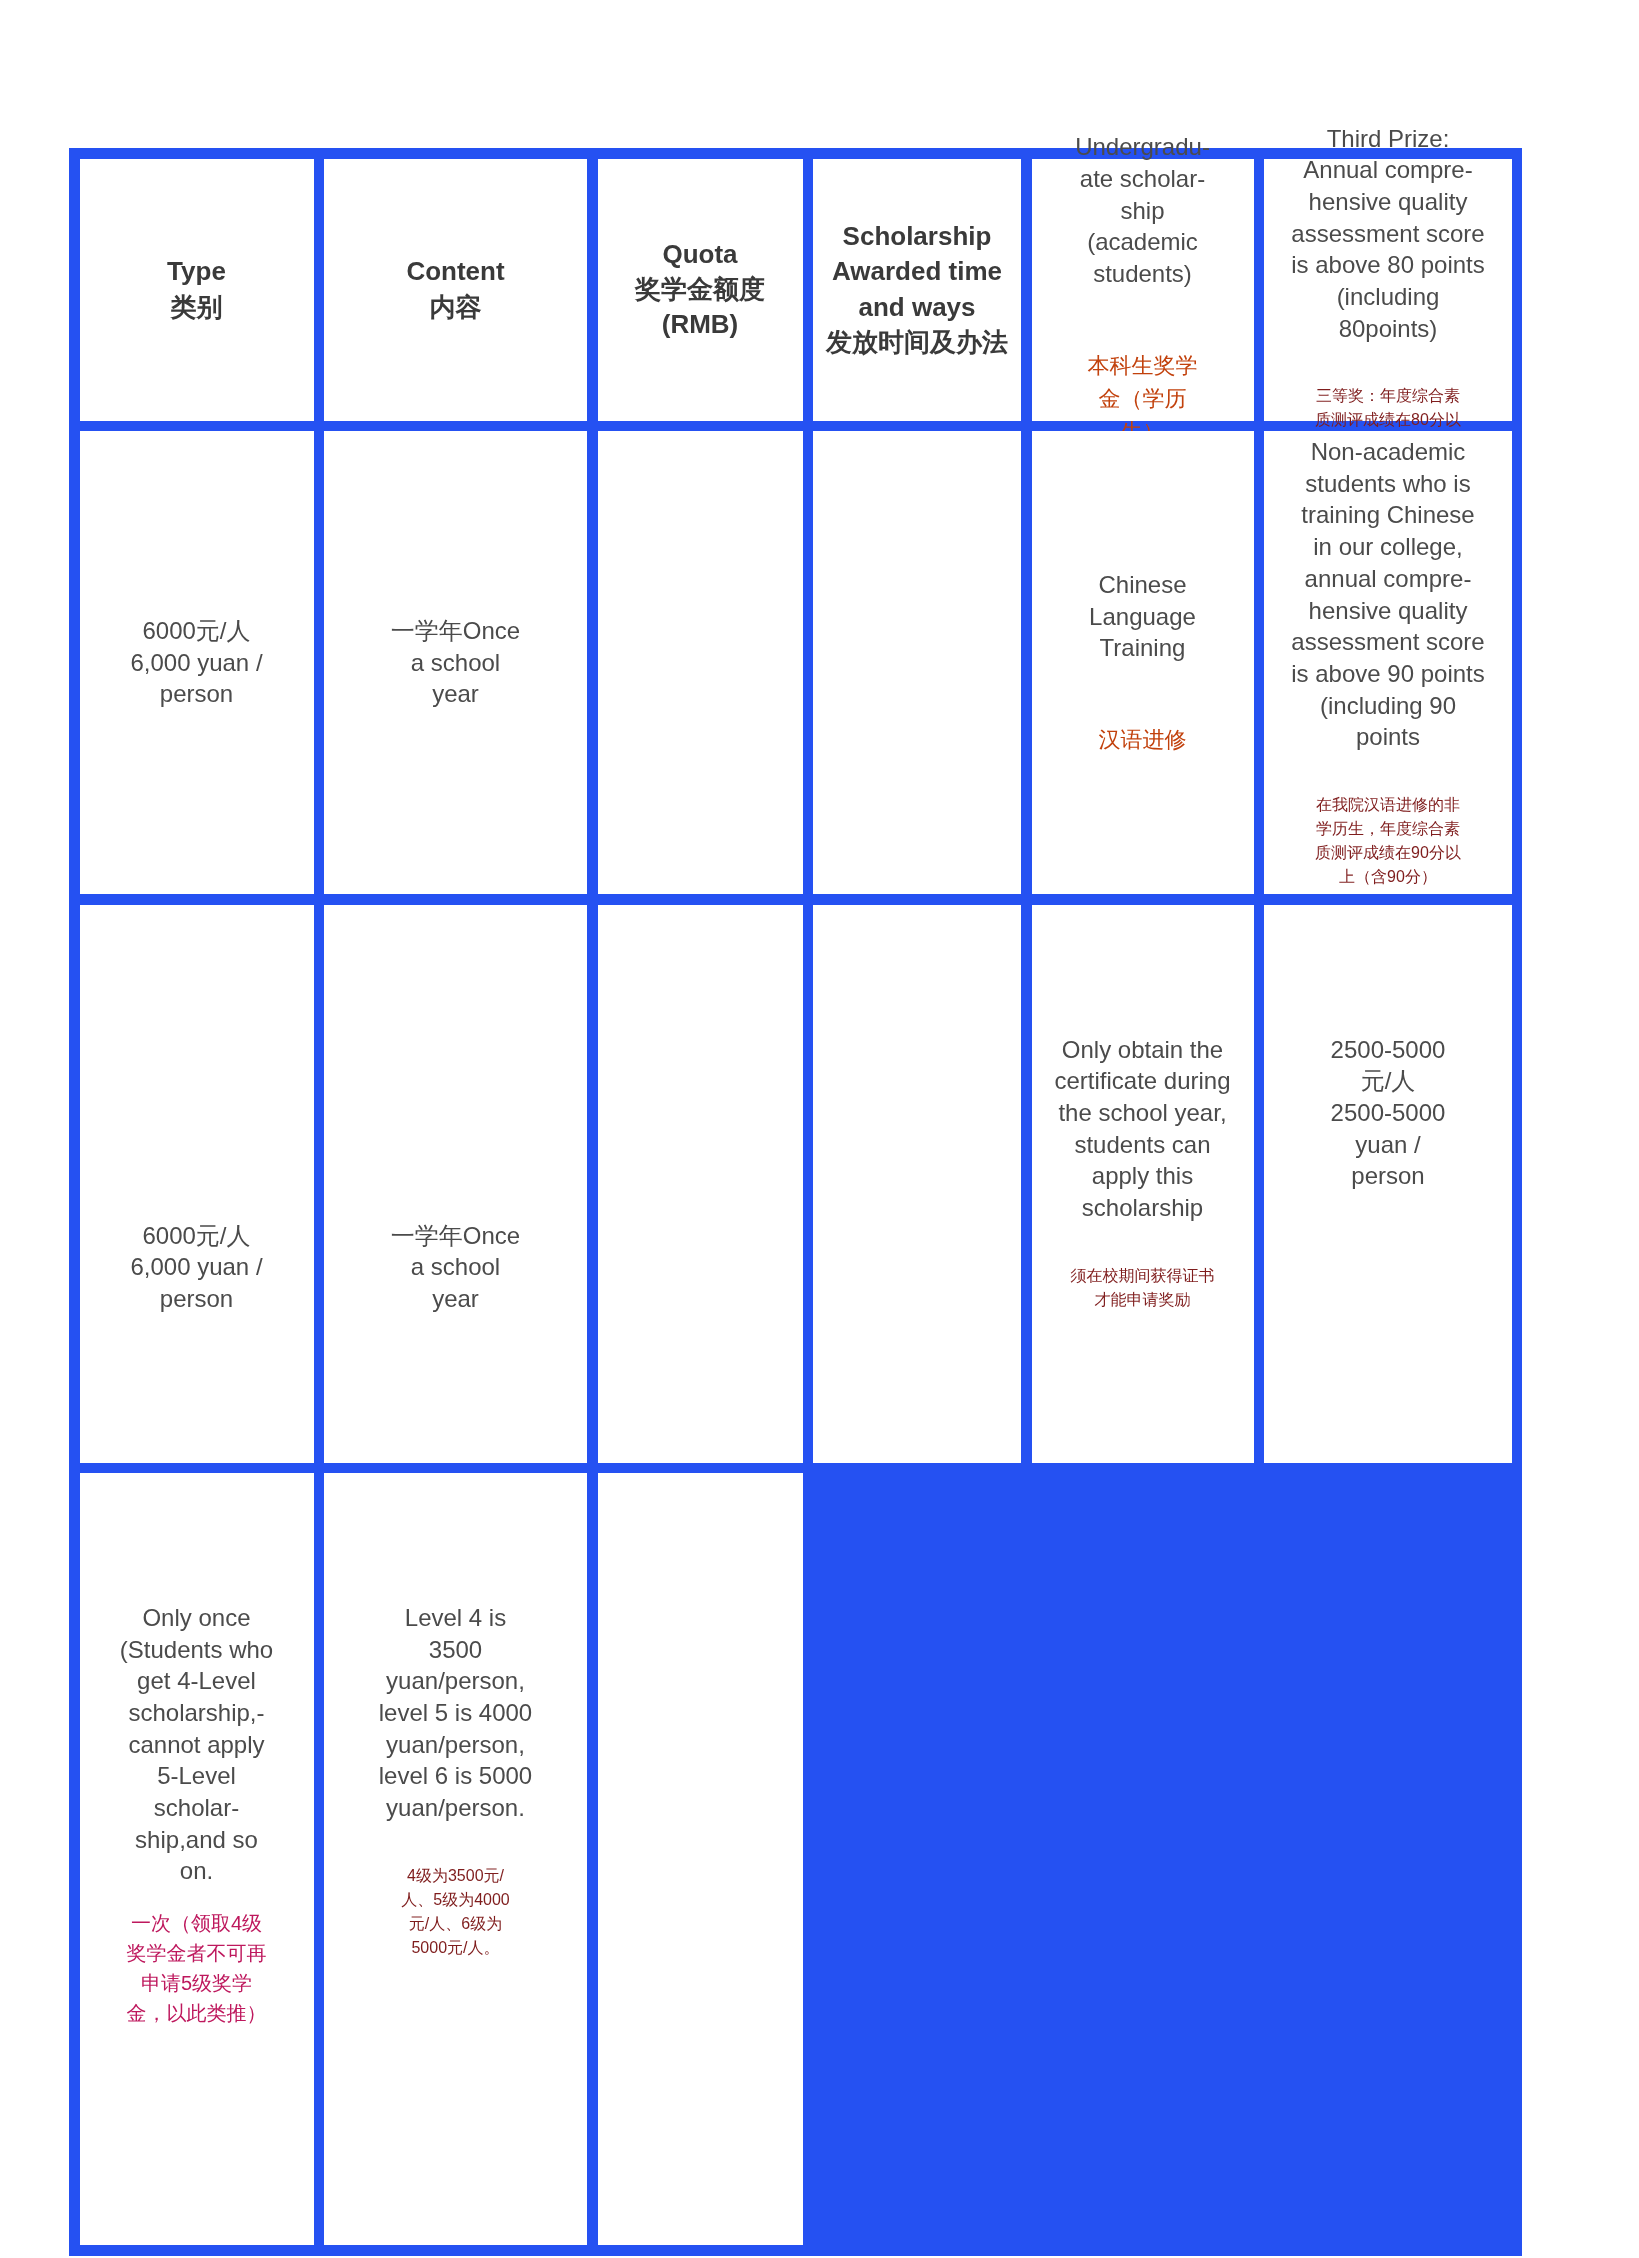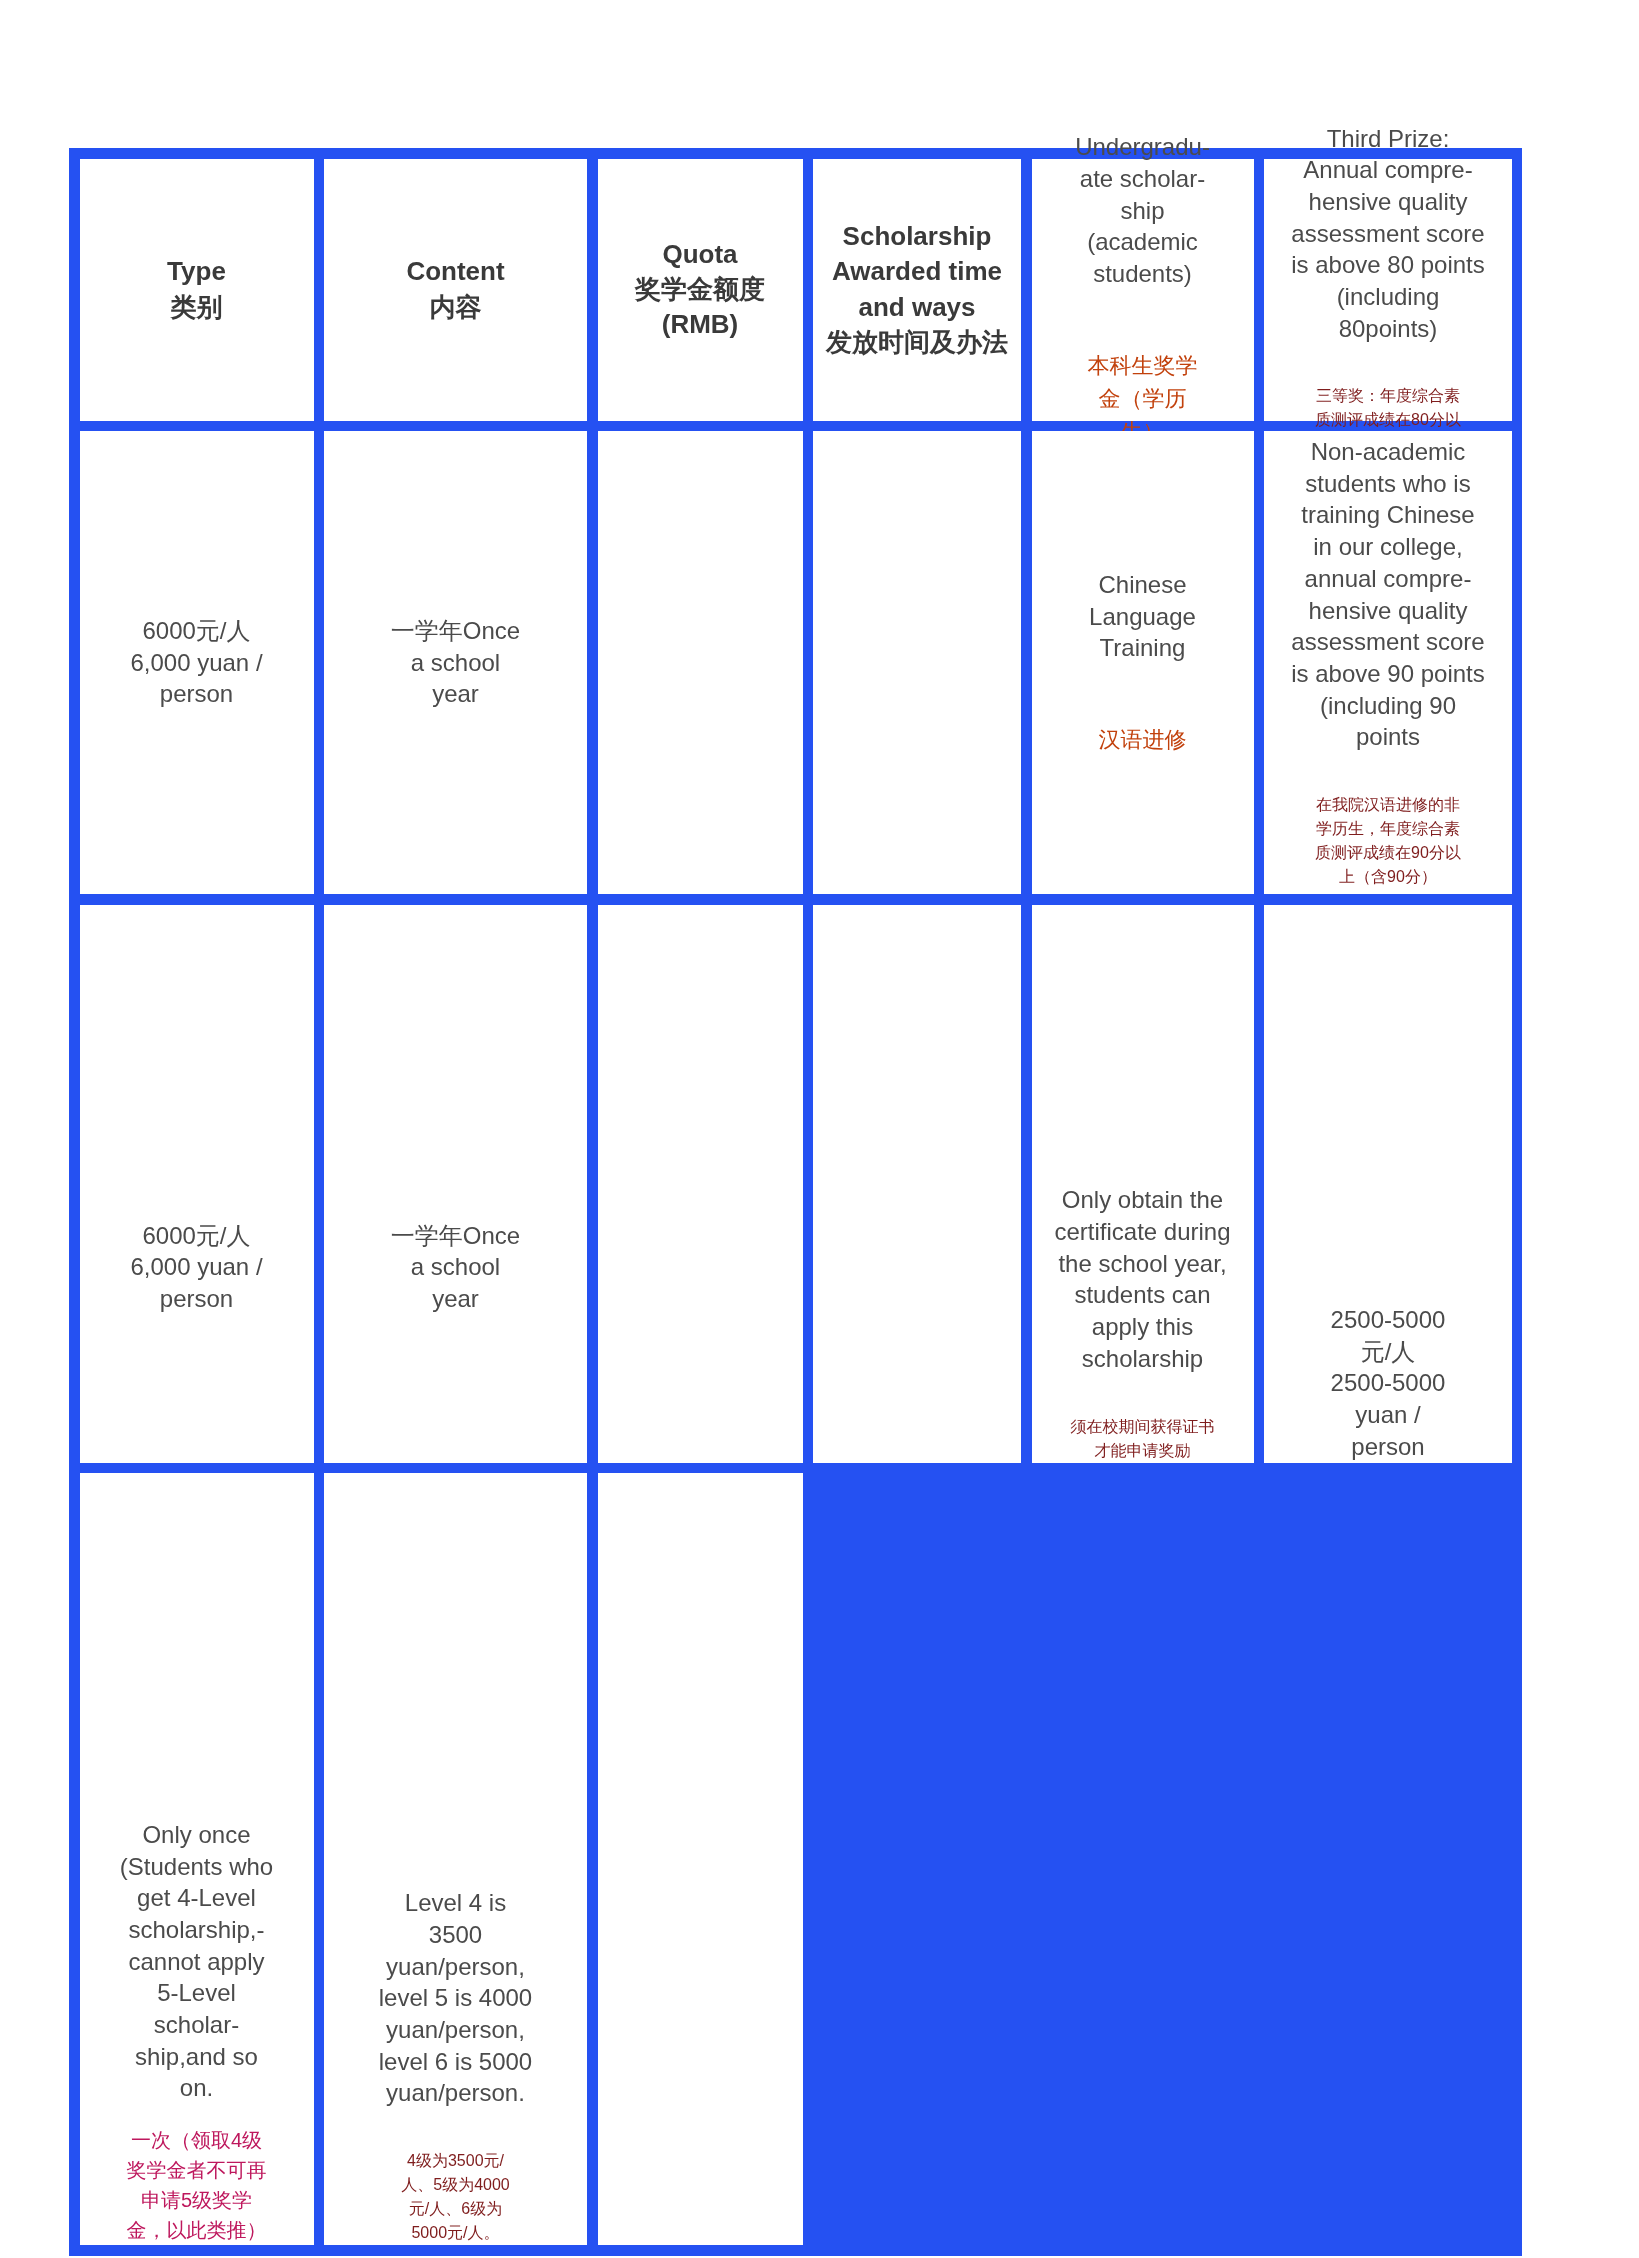--- a/index.html
+++ b/index.html
@@ -24,21 +24,21 @@
     color:#4b4b4b; font-size:24px; line-height:1.32;
     white-space:pre-line;
     box-sizing:border-box;
     padding-left:5.7px; padding-right:5.7px;
   }
   .hdr { font-weight:bold; color:#3a3a3a; font-size:26px; line-height:1.35; }
   .zh  { font-size:16px; color:#7f1d1d; line-height:1.5; margin-top:40px; }
   .zh-type { font-size:22px; color:#c2410c; line-height:1.5; margin-top:59px; }
   .zh-close { font-size:20px; color:#be185d; line-height:1.5; margin-top:21px; }
   .pad-down { justify-content:flex-start; padding-top:315px; }
-  .pad-top  { justify-content:flex-end; padding-top:129px; }
+  .pad-top  { justify-content:flex-start; padding-top:129px; }
 </style>
 </head>
 <body>
 
 <div class="table">
 
   <div class="cell hdr"><span>Type
 类别</span></div>
   <div class="cell hdr"><span>Content
 内容</span></div>

